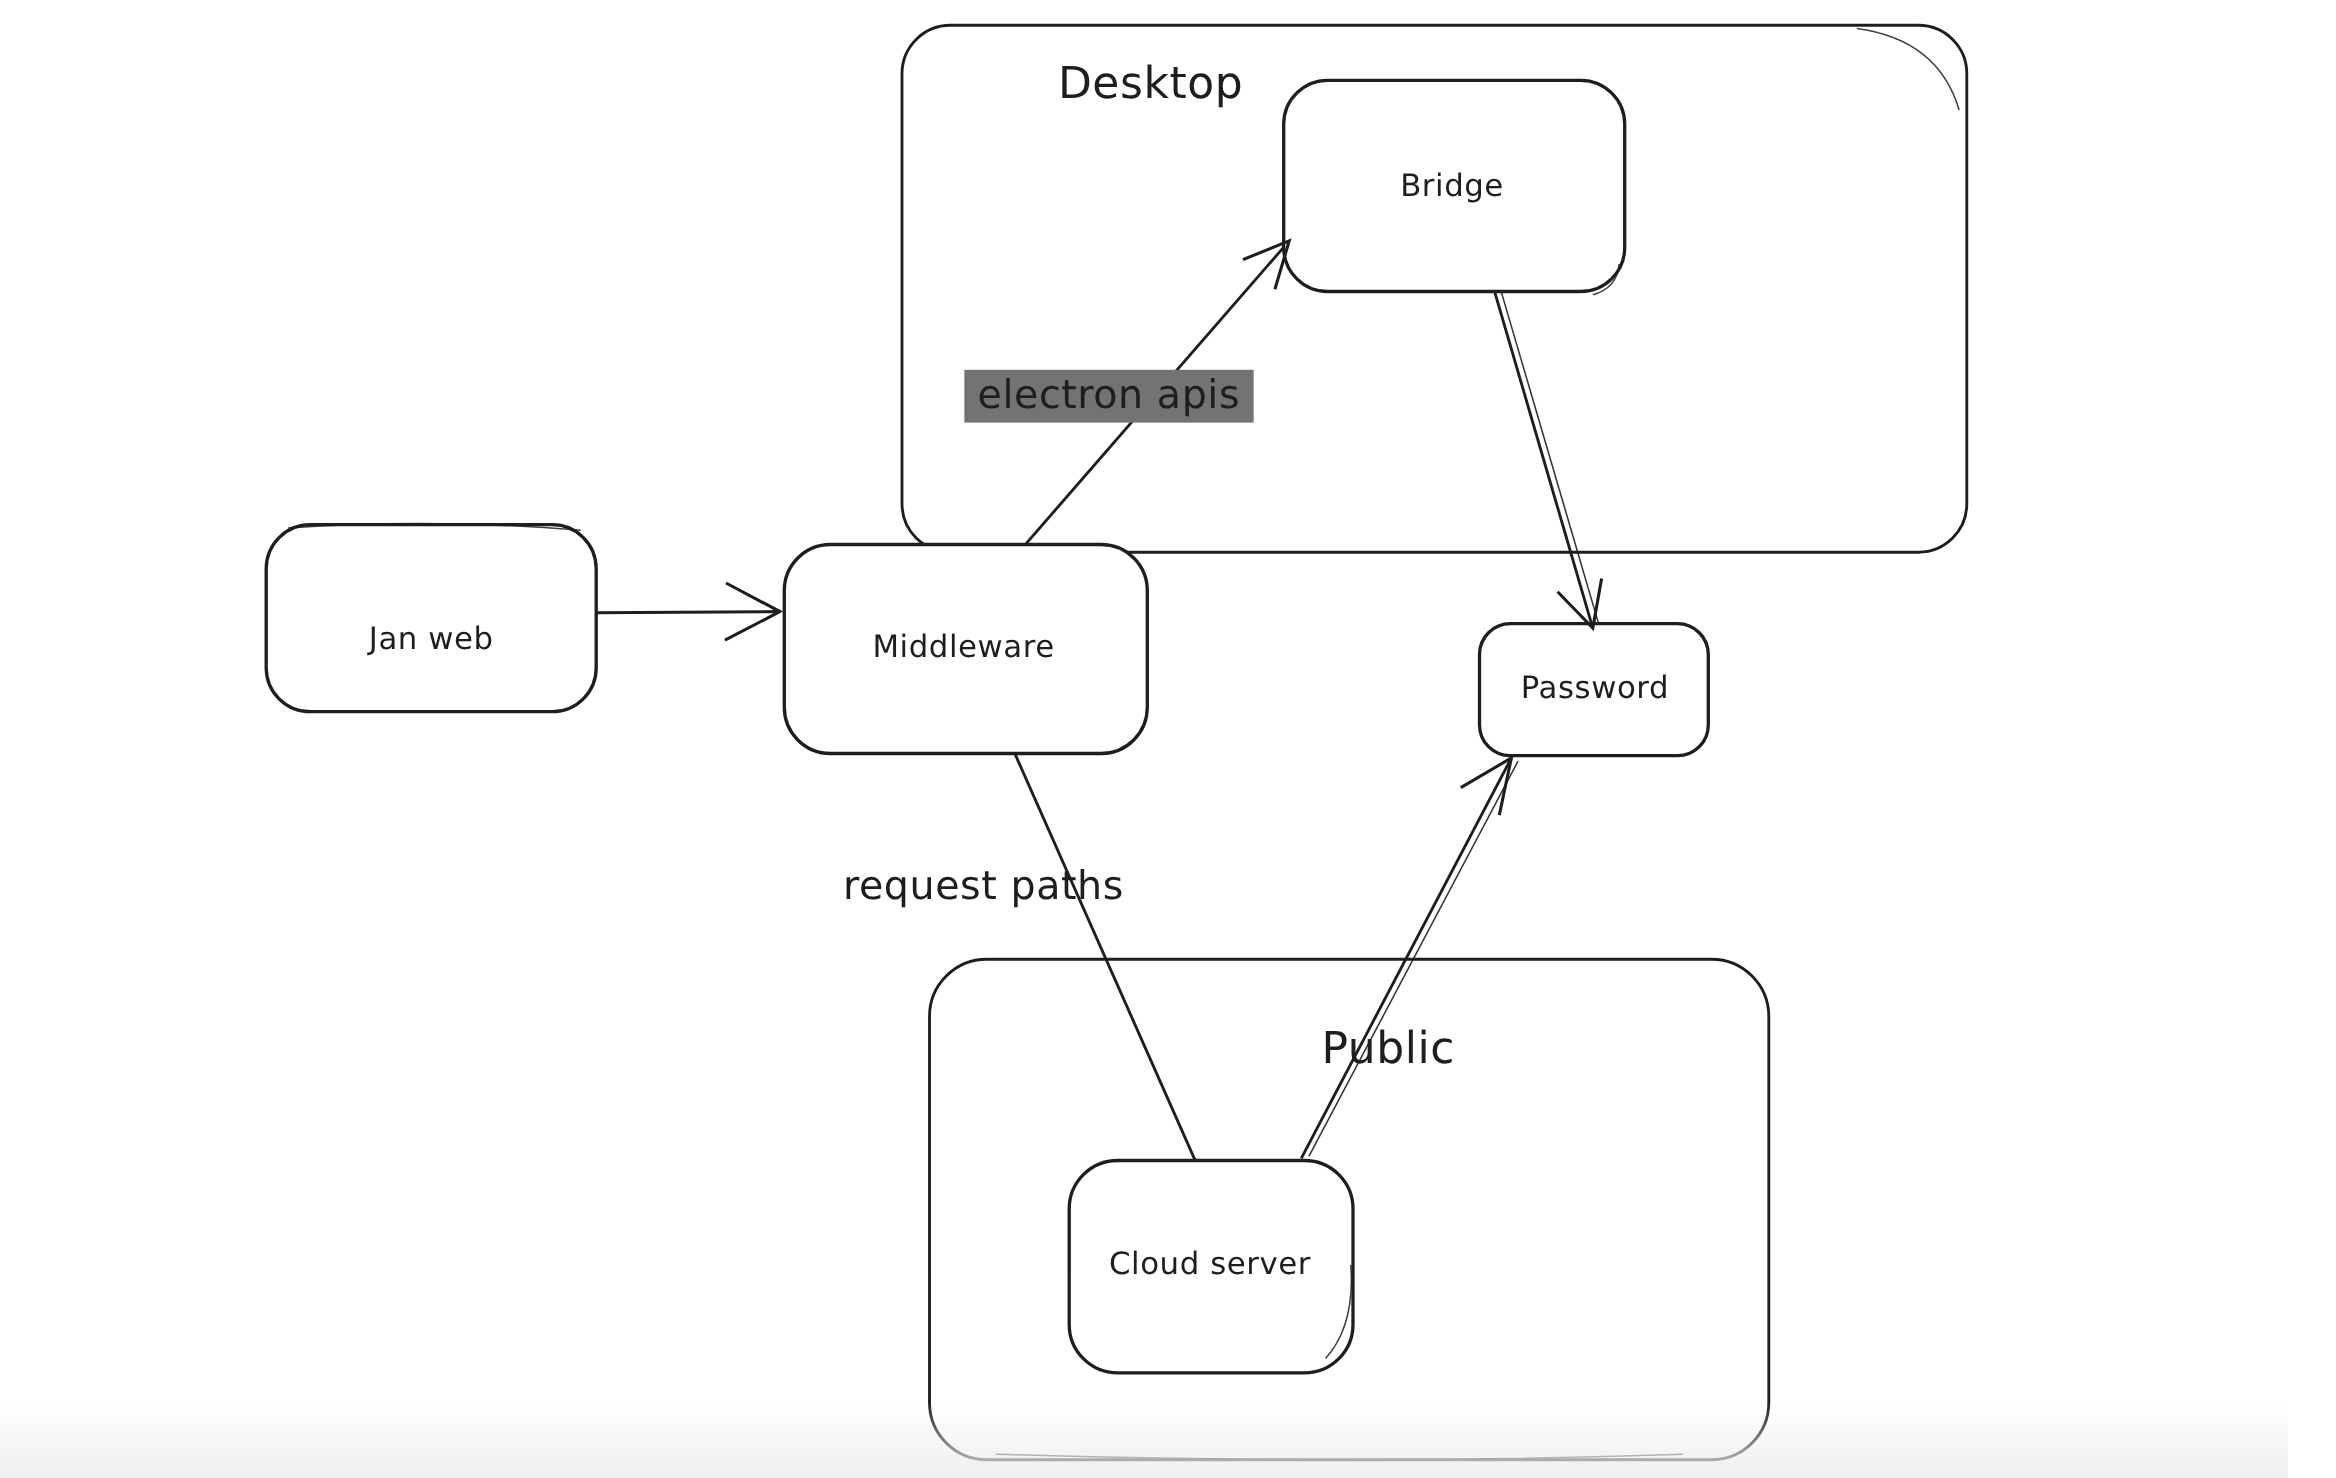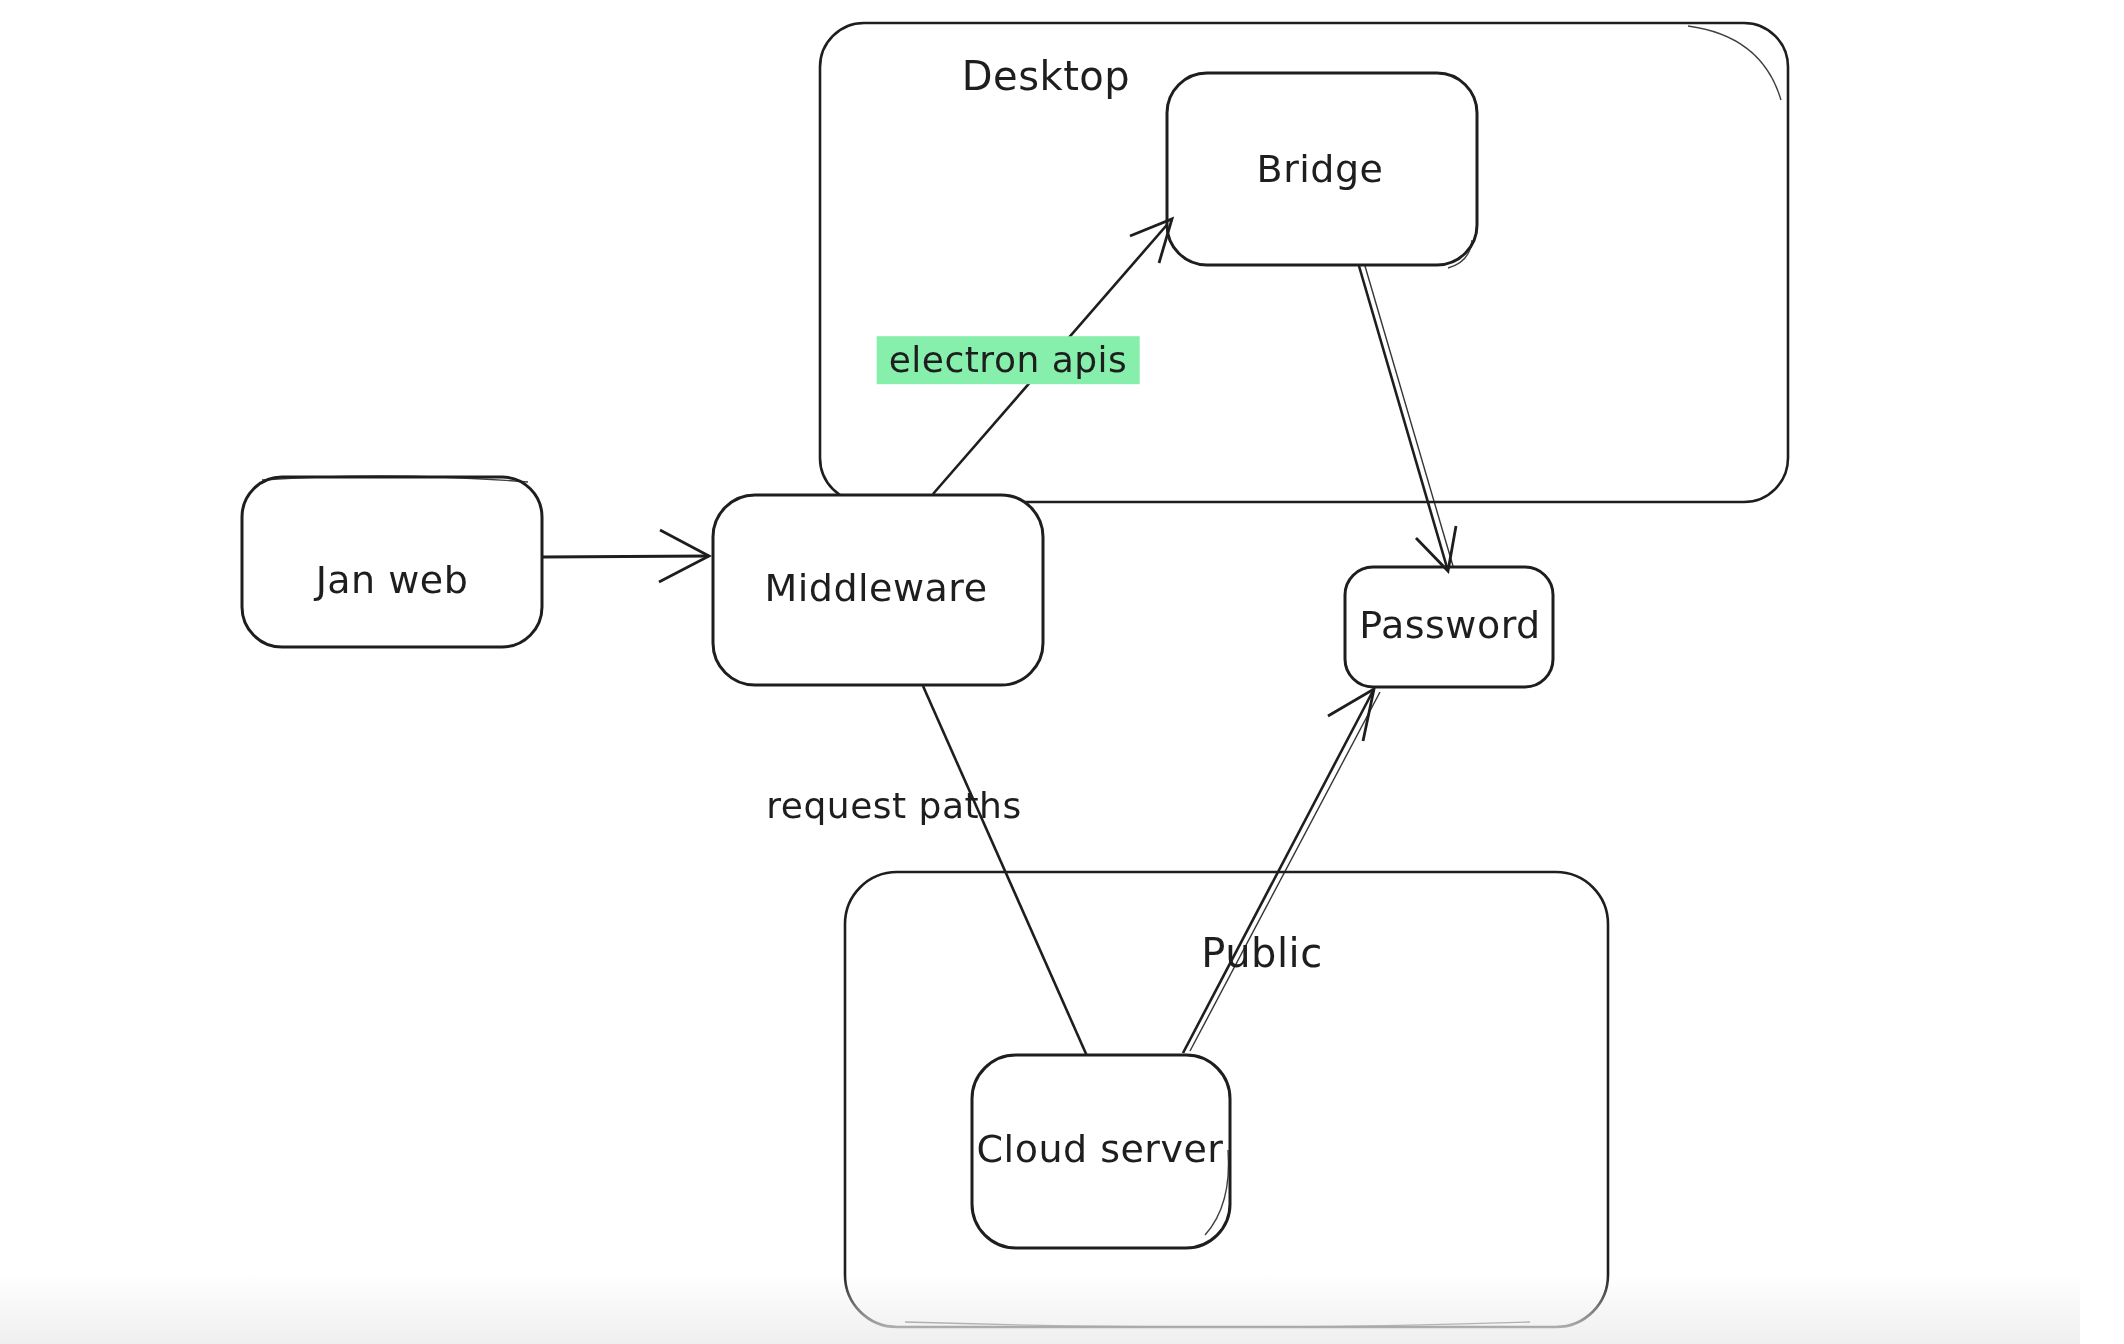--- a/index.html
+++ b/index.html
@@ -10,27 +10,27 @@
     background: #ffffff;
     overflow: hidden;
     font-family: "DejaVu Sans", sans-serif;
   }
   .canvas svg { position: absolute; left: 0; top: 0; }
   .lbl {
     position: absolute;
     transform: translate(-50%, -50%);
     color: #1e1e1e;
     white-space: nowrap;
-    font-size: 38px;
+    font-size: 28px;
     letter-spacing: 0.5px;
     line-height: 1.1;
   }
   .lbl.container-title { font-size: 40px; }
   .lbl.edge-label { font-size: 36px; }
-  .lbl.masked { background: #86efac; padding: 4px 12px; }
+  .lbl.masked { background: #737373; padding: 4px 12px; }
   .annotation {
     position: absolute;
     left: 348px;
     top: 944px;
     color: #1e1e1e;
     font-size: 40px;
     letter-spacing: 0.3px;
     line-height: 59px;
     white-space: nowrap;
   }

